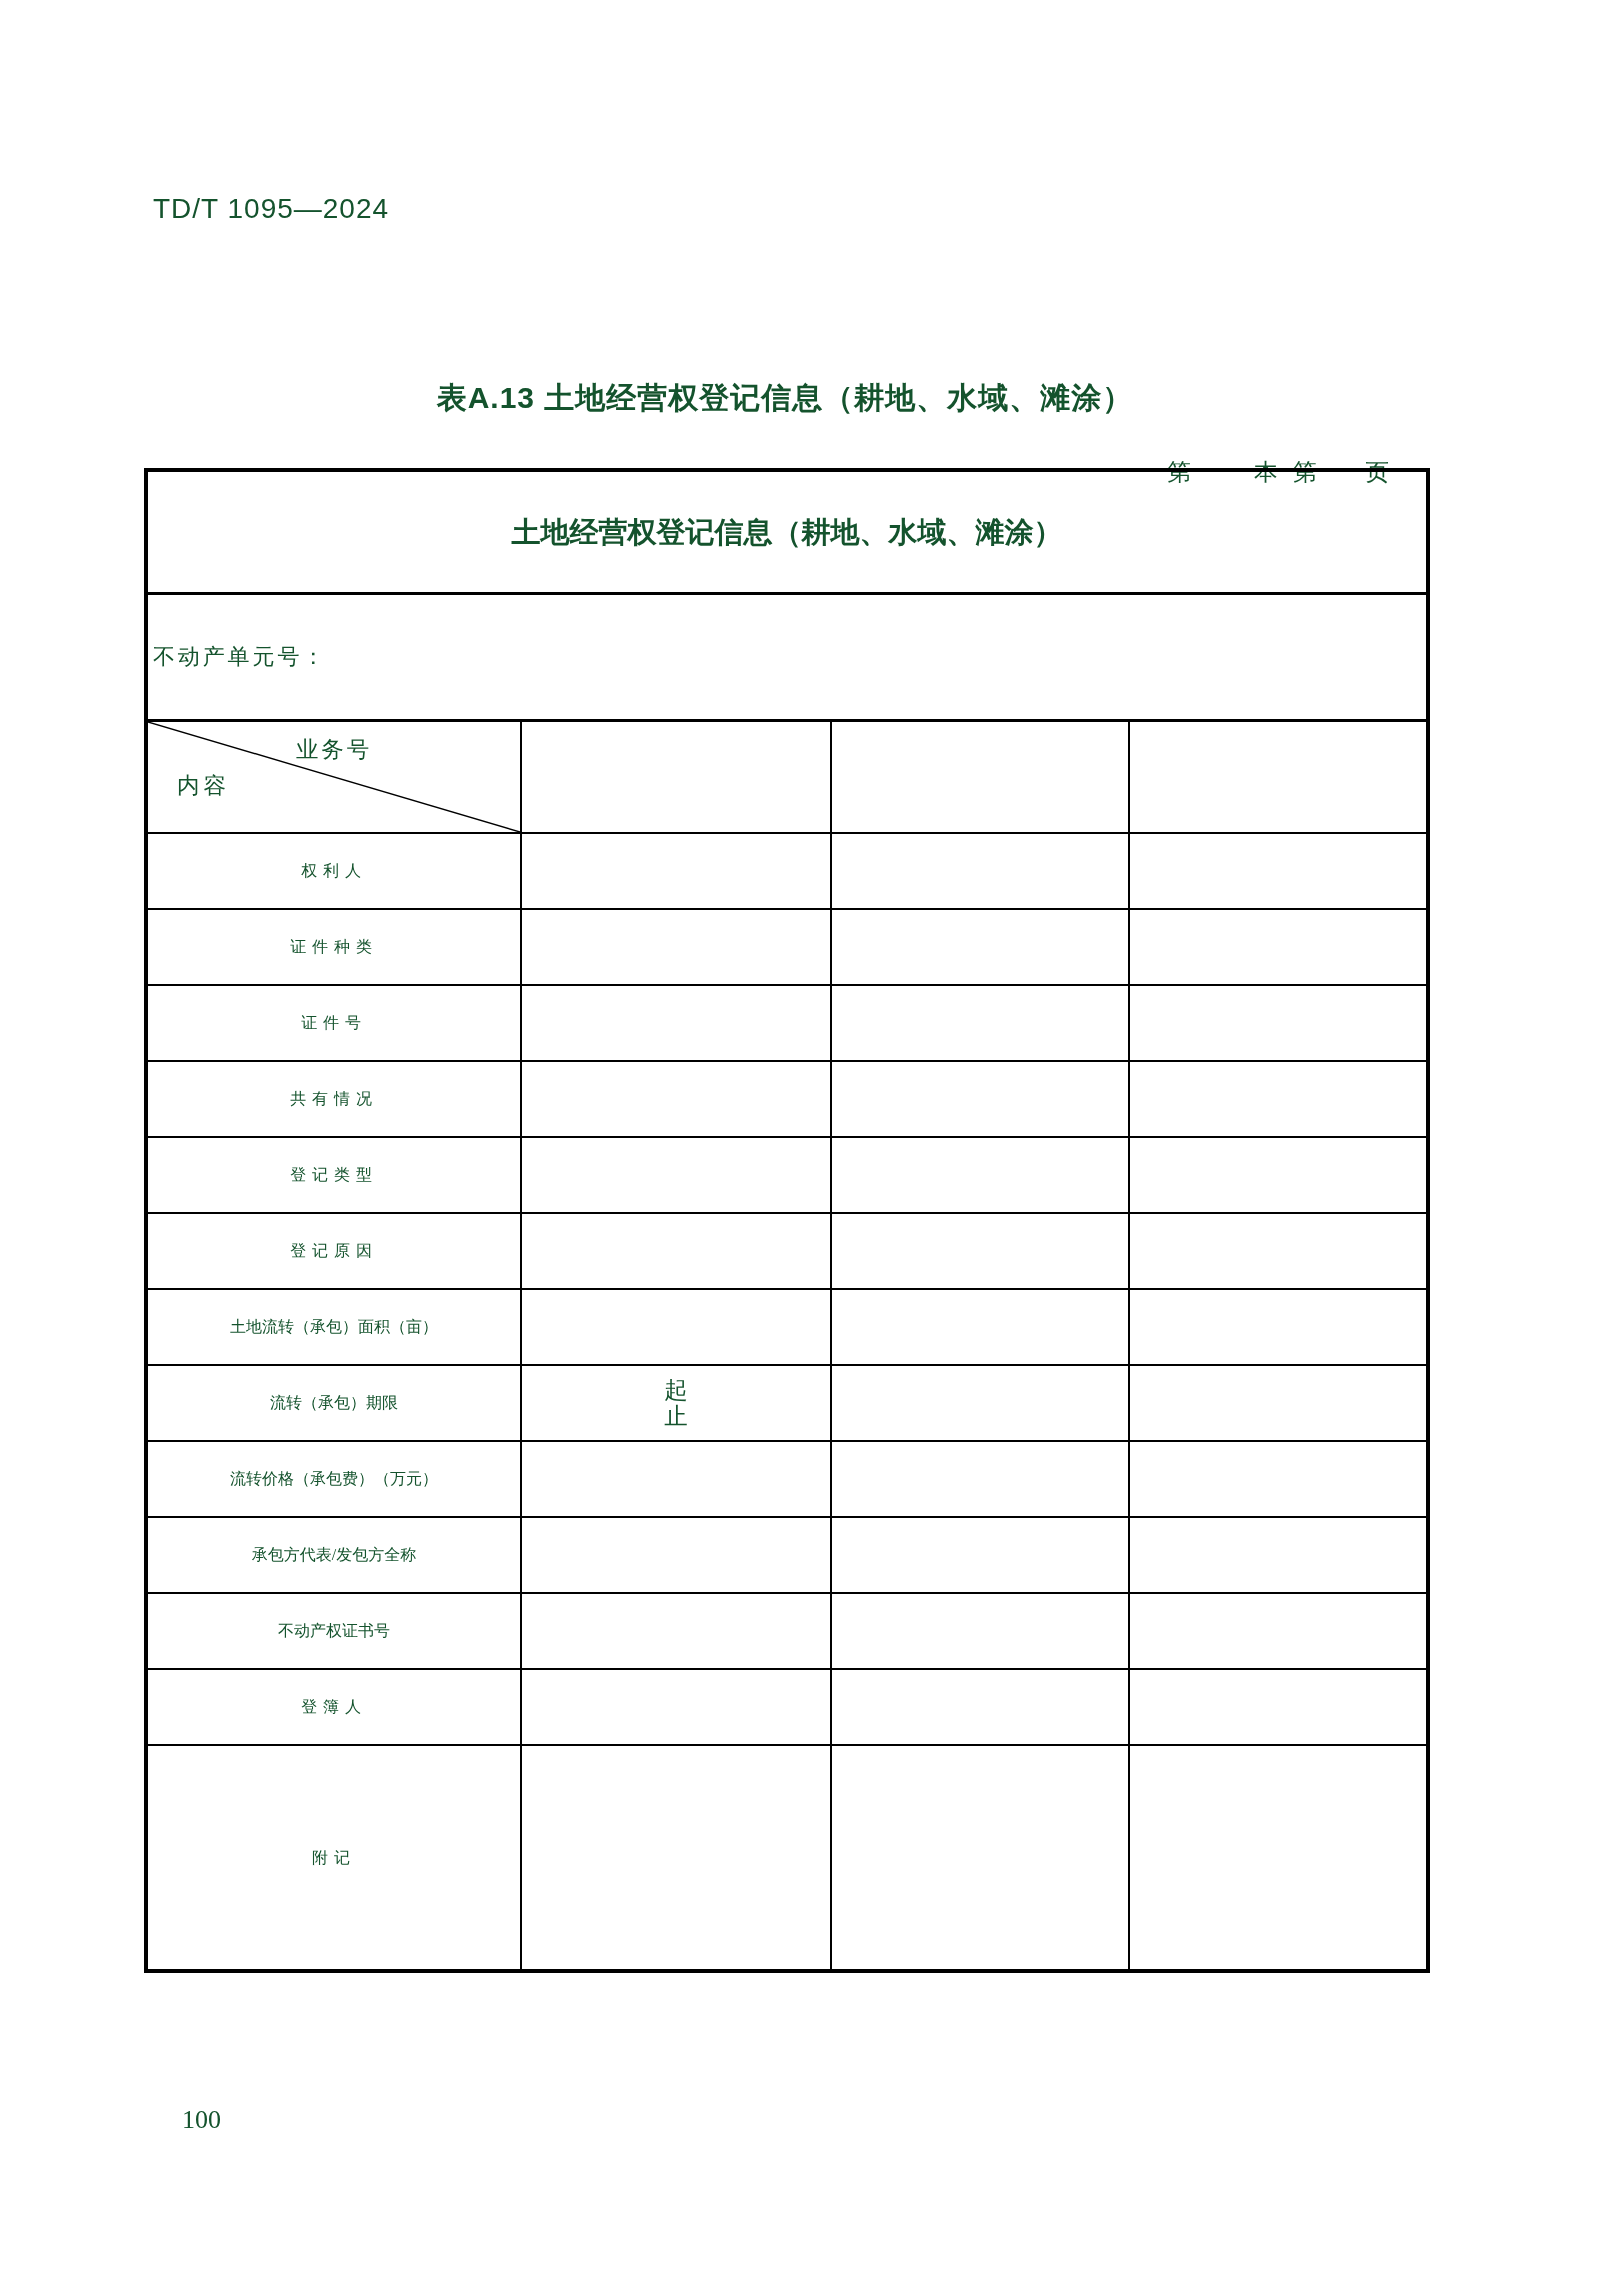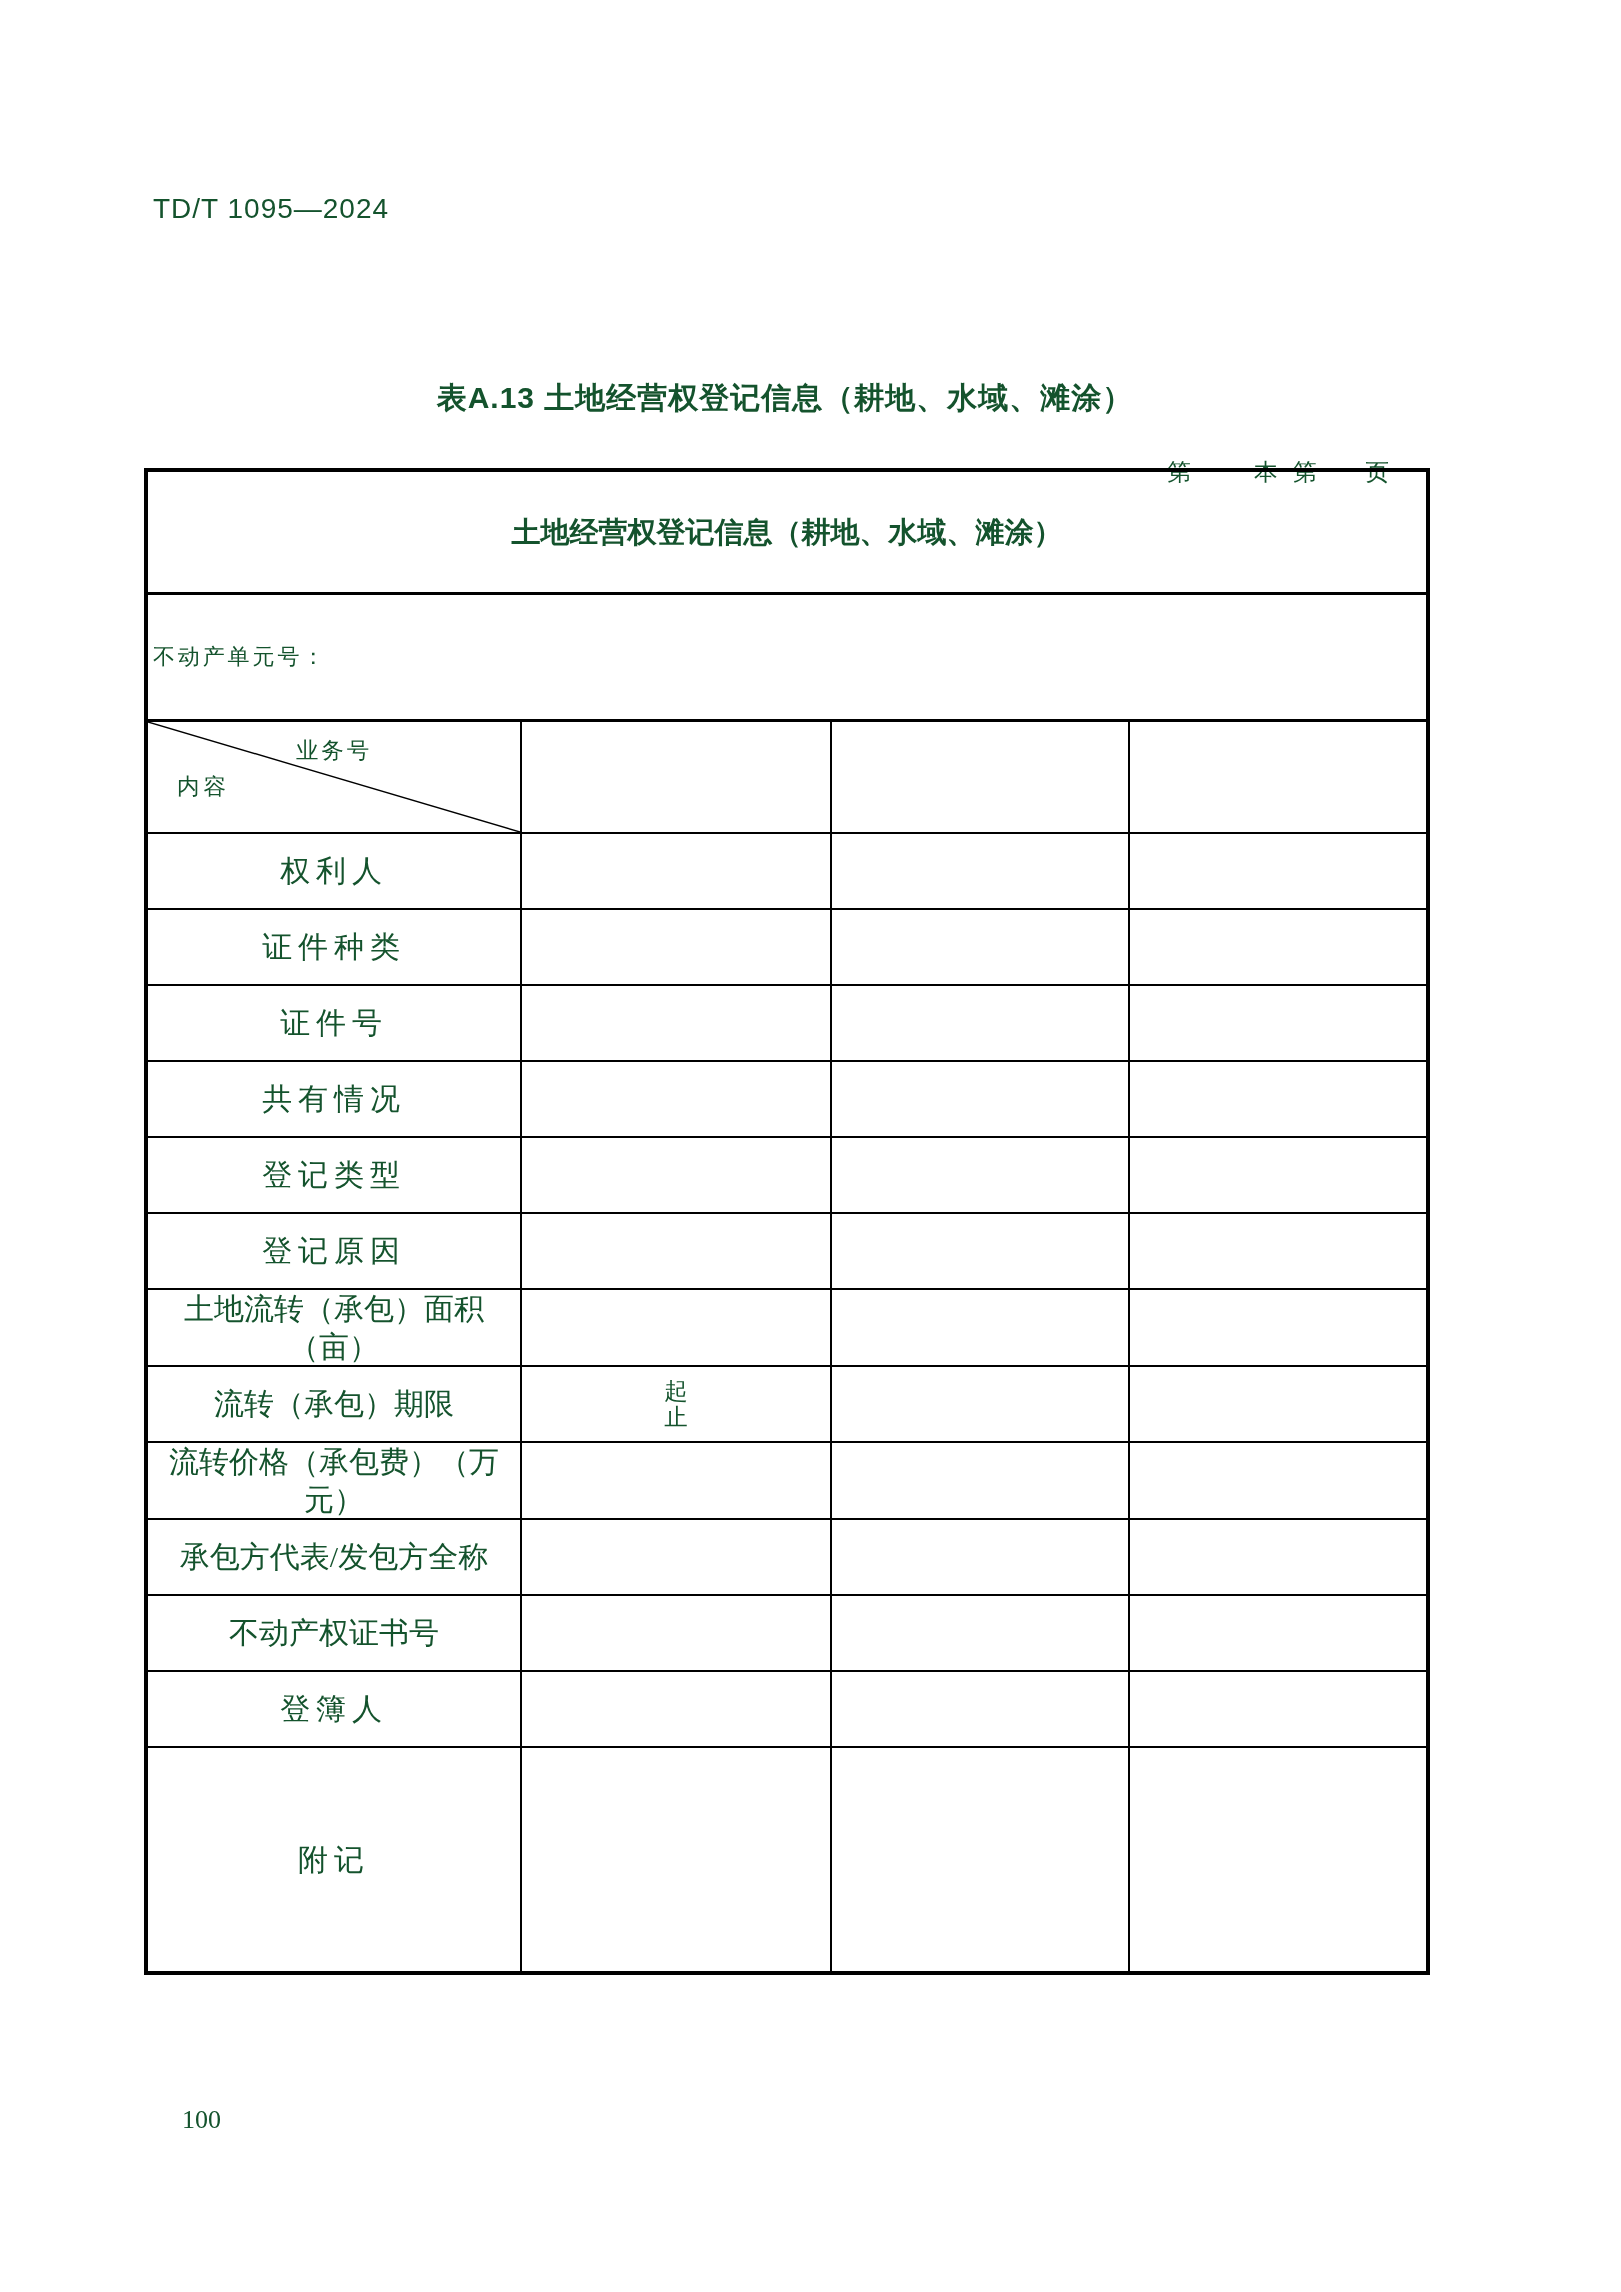--- a/index.html
+++ b/index.html
@@ -78,21 +78,21 @@
   }
   tr.unit-row td {
     height: 124px;
     text-align: left;
     padding-left: 4.9px;
     font-size: 22px;
     letter-spacing: 2.9px;
     border-bottom-width: 3.9px;
   }
   tr.diag-row td { height: 110px; }
-  td.corner-cell { position: relative; overflow: hidden; }
+  td.corner-cell { position: relative; overflow: hidden; font-family: Liberation Mono, monospace; }
   td.corner-cell svg.diag {
     position: absolute;
     left: 0; top: 0;
     width: 100%; height: 100%;
     display: block;
   }
   .corner-top {
     position: absolute;
     left: 0; right: 0;
     top: 14.7px;
@@ -103,21 +103,21 @@
   .corner-bottom {
     position: absolute;
     left: 29px;
     top: 51px;
     font-size: 22.5px;
     letter-spacing: 3.9px;
   }
   tr.field-row td { height: 74px; }
   tr.field-row td.label {
     text-align: center;
-    font-size: 30px;
+    font-size: 16px;
   }
   tr.field-row td.label.spaced { letter-spacing: 5.9px; }
   tr.field-row.tall-row td { height: 223px; }
   td.period-cell {
     text-align: center;
     padding-left: 127px;
     font-size: 22.5px;
   }
   td.period-cell div { line-height: 26.5px; }
   .page-number {

